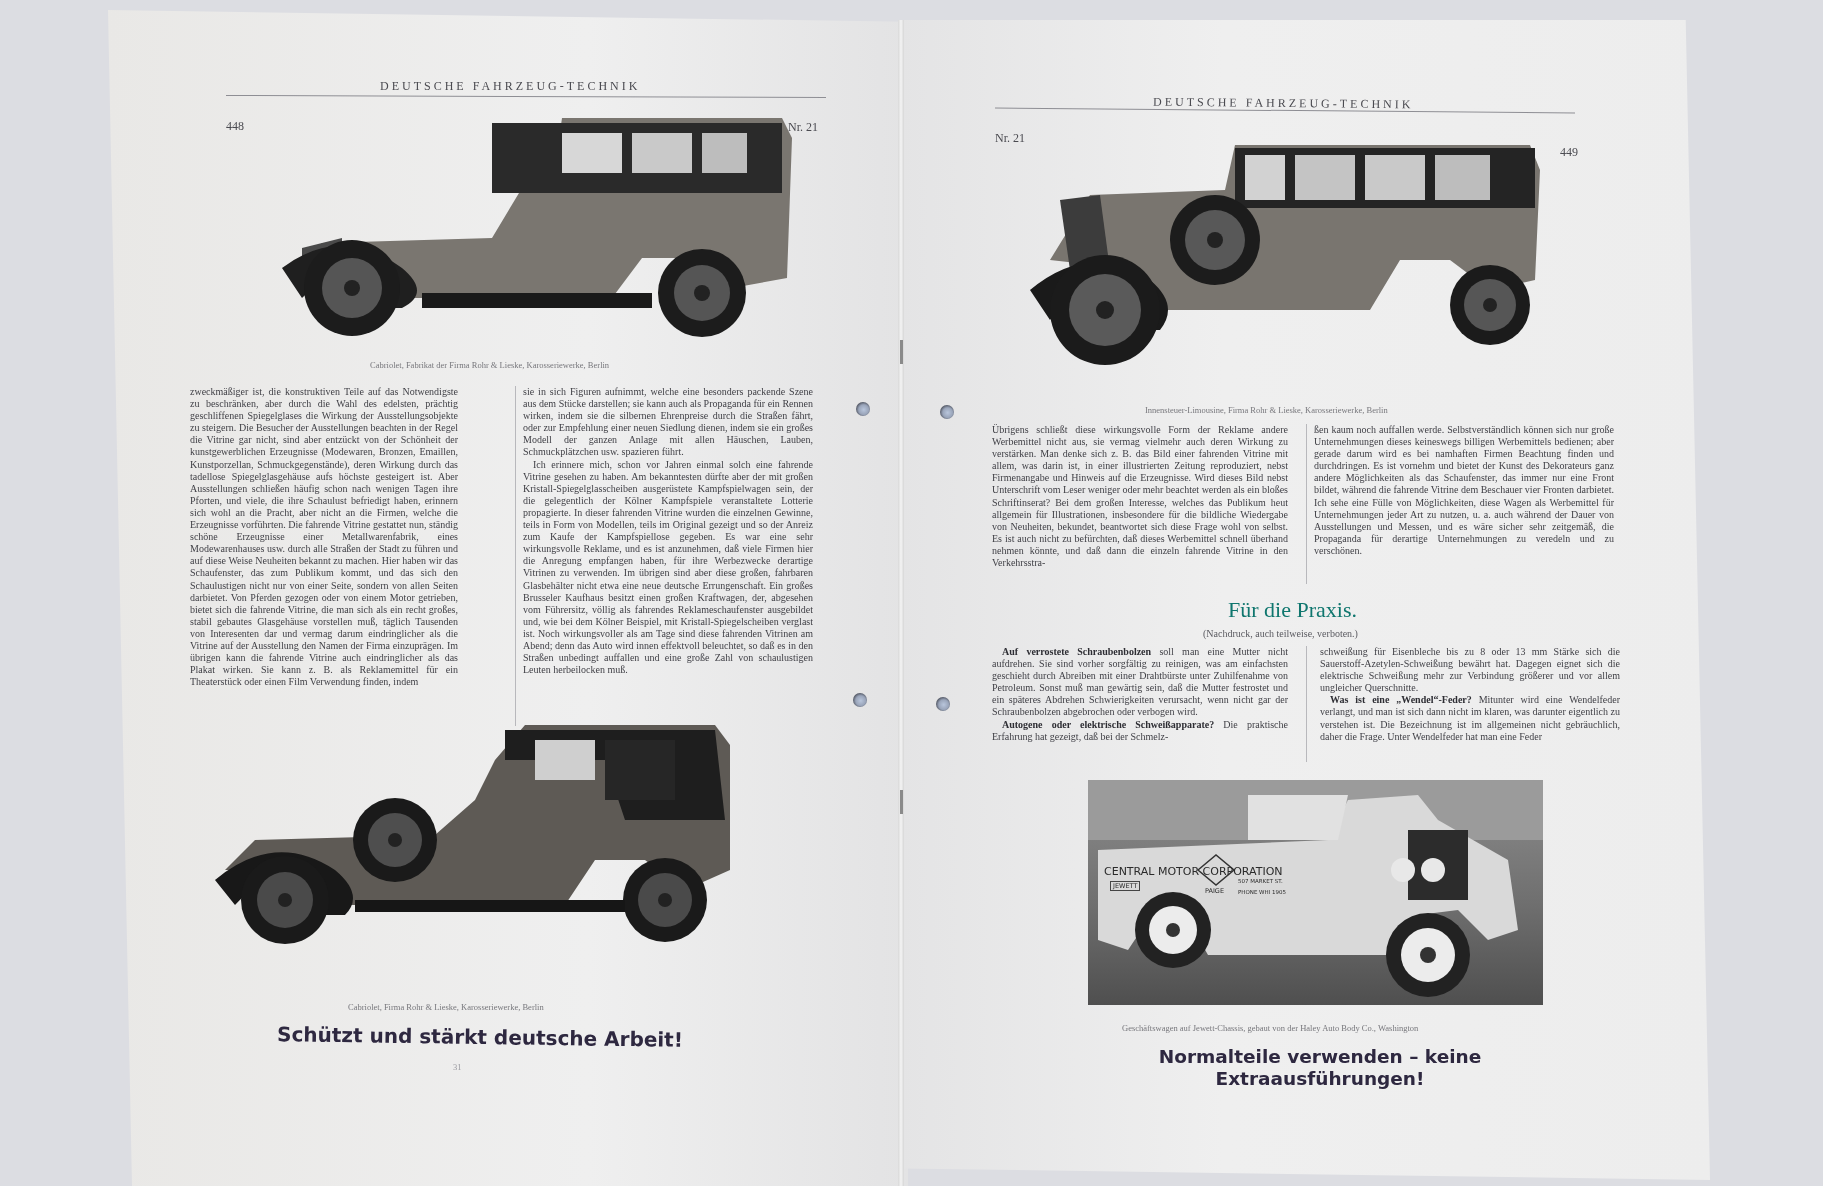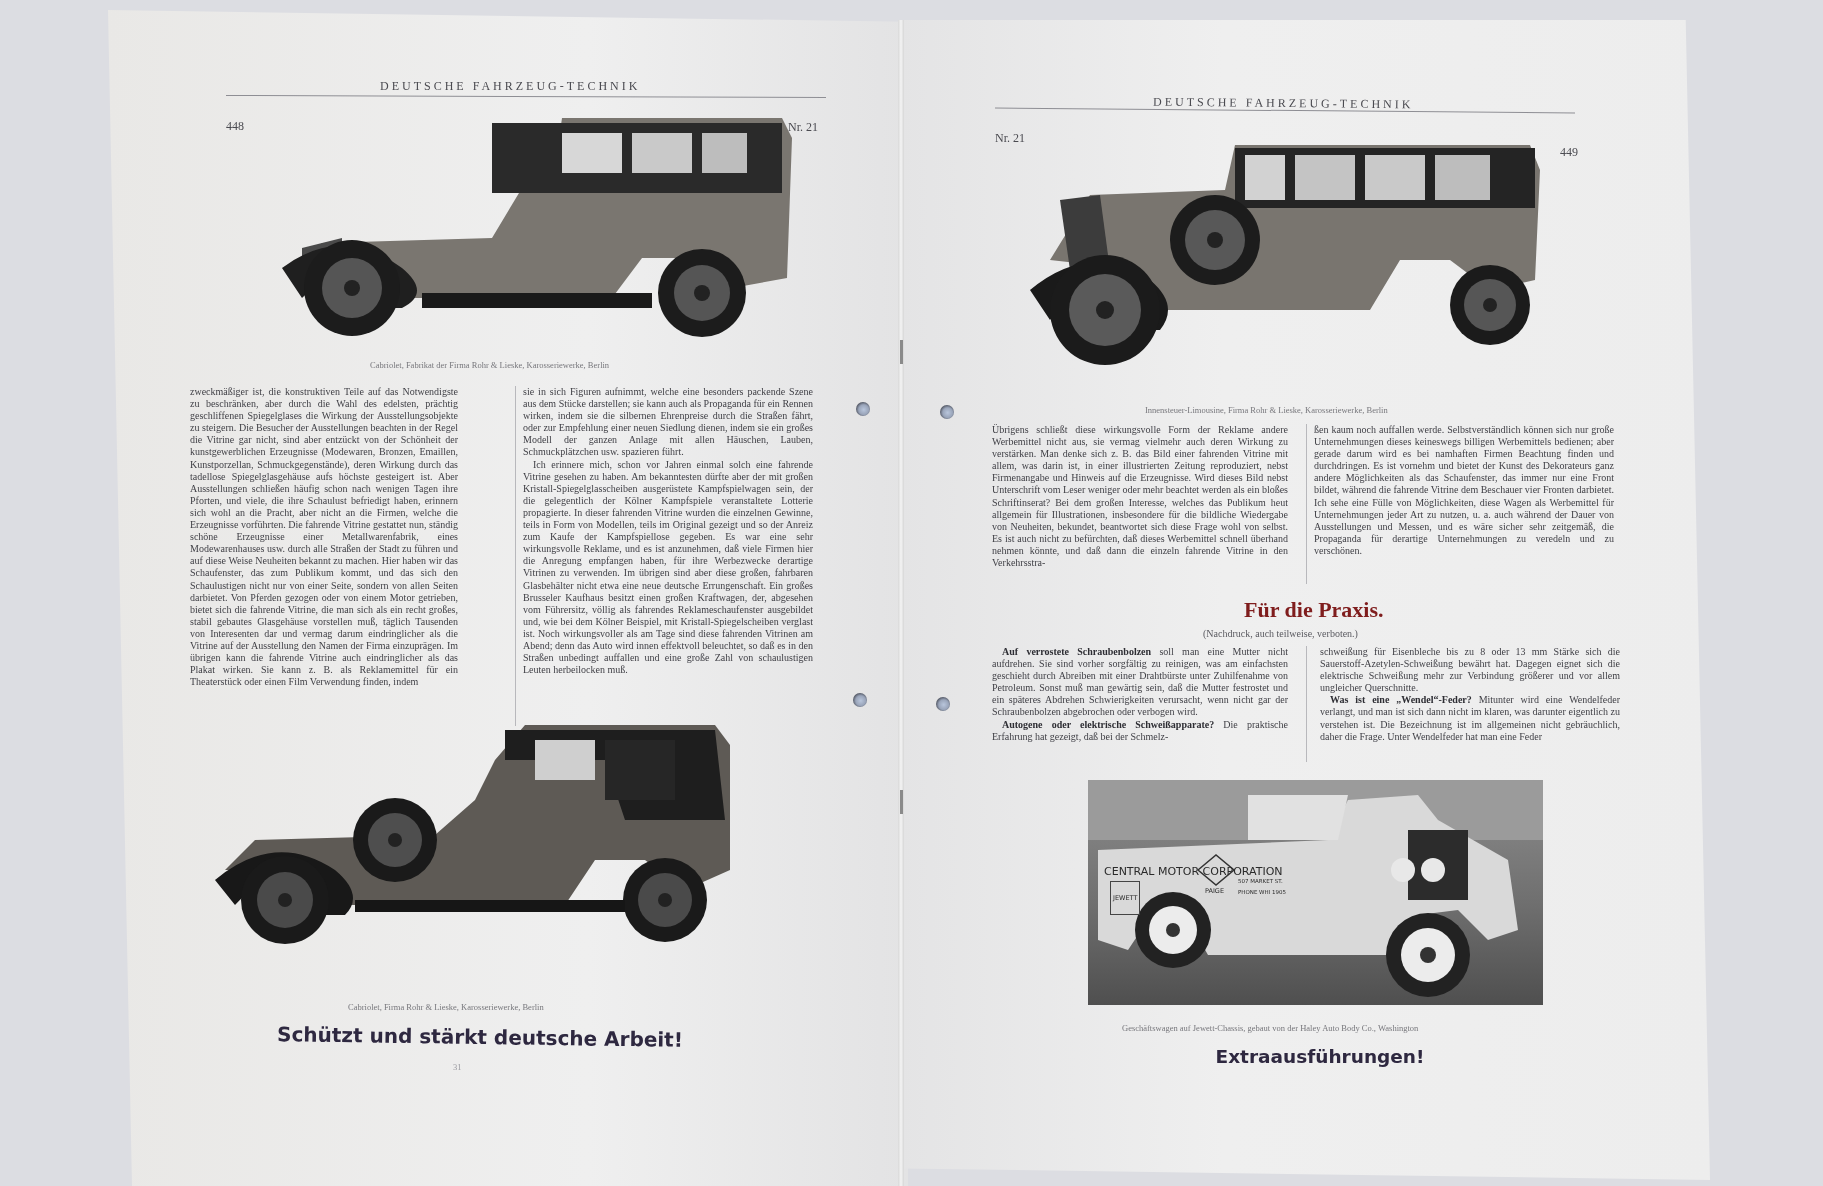--- a/index.html
+++ b/index.html
@@ -12,21 +12,21 @@
   .hole{position:absolute;width:14px;height:14px;border-radius:50%;background:radial-gradient(circle at 55% 55%,#b9c6dc 0%,#9aa5ba 45%,#3b3e48 80%);}
   .runhead{position:absolute;font-size:12px;letter-spacing:3px;color:#4a4a50;}
   .pagenum{position:absolute;font-size:12px;color:#4a4a50;margin-top:44px;}
   .rule{position:absolute;height:1px;background:#8e8e94;}
   .photo{position:absolute;}
   .caption{position:absolute;font-size:8.5px;color:#77777c;white-space:nowrap;}
   .col{position:absolute;font-size:10px;line-height:12.1px;text-align:justify;color:#3f3f45;}
   .col p{margin:0;text-indent:10px;}
   .col p.noind{text-indent:0;}
   .col b{color:#2d2d33;}
-  .section-title{position:absolute;font-size:22px;font-weight:bold;color:#7f1d1d;margin-left:16px;}
+  .section-title{position:absolute;font-size:22px;font-weight:normal;color:#0f766e;}
   .section-sub{position:absolute;font-size:10px;color:#5a5a60;}
   .slogan{position:absolute;font-family:"DejaVu Sans","Liberation Sans",sans-serif;font-weight:bold;color:#2e2840;text-align:center;}
   .vrule{position:absolute;width:1px;background:#b8b8bc;}
 </style>
 </head>
 <body>
 
 <div class="page page-left"></div>
 
 <div class="page page-right"></div>
@@ -150,21 +150,22 @@
       <circle cx="345" cy="90" r="12" fill="#e8e8e8"></circle>
     <circle cx="85" cy="150" r="38" fill="#222"></circle>
       <circle cx="85" cy="150" r="24" fill="#ececec"></circle>
       <circle cx="85" cy="150" r="7" fill="#333"></circle>
     <circle cx="340" cy="175" r="42" fill="#222"></circle>
       <circle cx="340" cy="175" r="27" fill="#ececec"></circle>
       <circle cx="340" cy="175" r="8" fill="#333"></circle>
     <polygon points="110,90 128,75 146,90 128,105" fill="none" stroke="#333" stroke-width="1.5"></polygon>
   </svg>
   <div style="position:absolute;left:16px;top:85px;font-family:'DejaVu Sans',sans-serif;font-size:11px;color:#2a2a2a">CENTRAL MOTOR CORPORATION</div>
-  <div style="position:absolute;left:22px;top:101px;font-family:'DejaVu Sans',sans-serif;font-size:6.5px;color:#2a2a2a;border:1px solid #444;padding:12px 2px">JEWETT</div>
+  <div style="position:absolute;left:22px;top:101px;font-family:'DejaVu Sans',sans-serif;font-size:6.5px;color:#2a2a2a;border:1px solid #444;padding:0 2px">JEWETT</div>
   <div style="position:absolute;left:117px;top:107px;font-family:'DejaVu Sans',sans-serif;font-size:6.5px;color:#2a2a2a">PAIGE</div>
   <div style="position:absolute;left:150px;top:98px;font-family:'DejaVu Sans',sans-serif;font-size:5.5px;color:#2a2a2a">507 MARKET ST.</div>
   <div style="position:absolute;left:150px;top:109px;font-family:'DejaVu Sans',sans-serif;font-size:5.5px;color:#2a2a2a">PHONE WHI 1905</div>
 </div>
 <div class="caption" style="left:1122px;top:1023px">Geschäftswagen auf Jewett-Chassis, gebaut von der Haley Auto Body Co., Washington</div>
 <div class="slogan" style="left:1100px;top:1046px;width:440px;font-size:18.5px;line-height:22px">
+  <div>Normalteile verwenden – keine</div>
   <div>Extraausführungen!</div>
 </div>
 
 </body></html>

